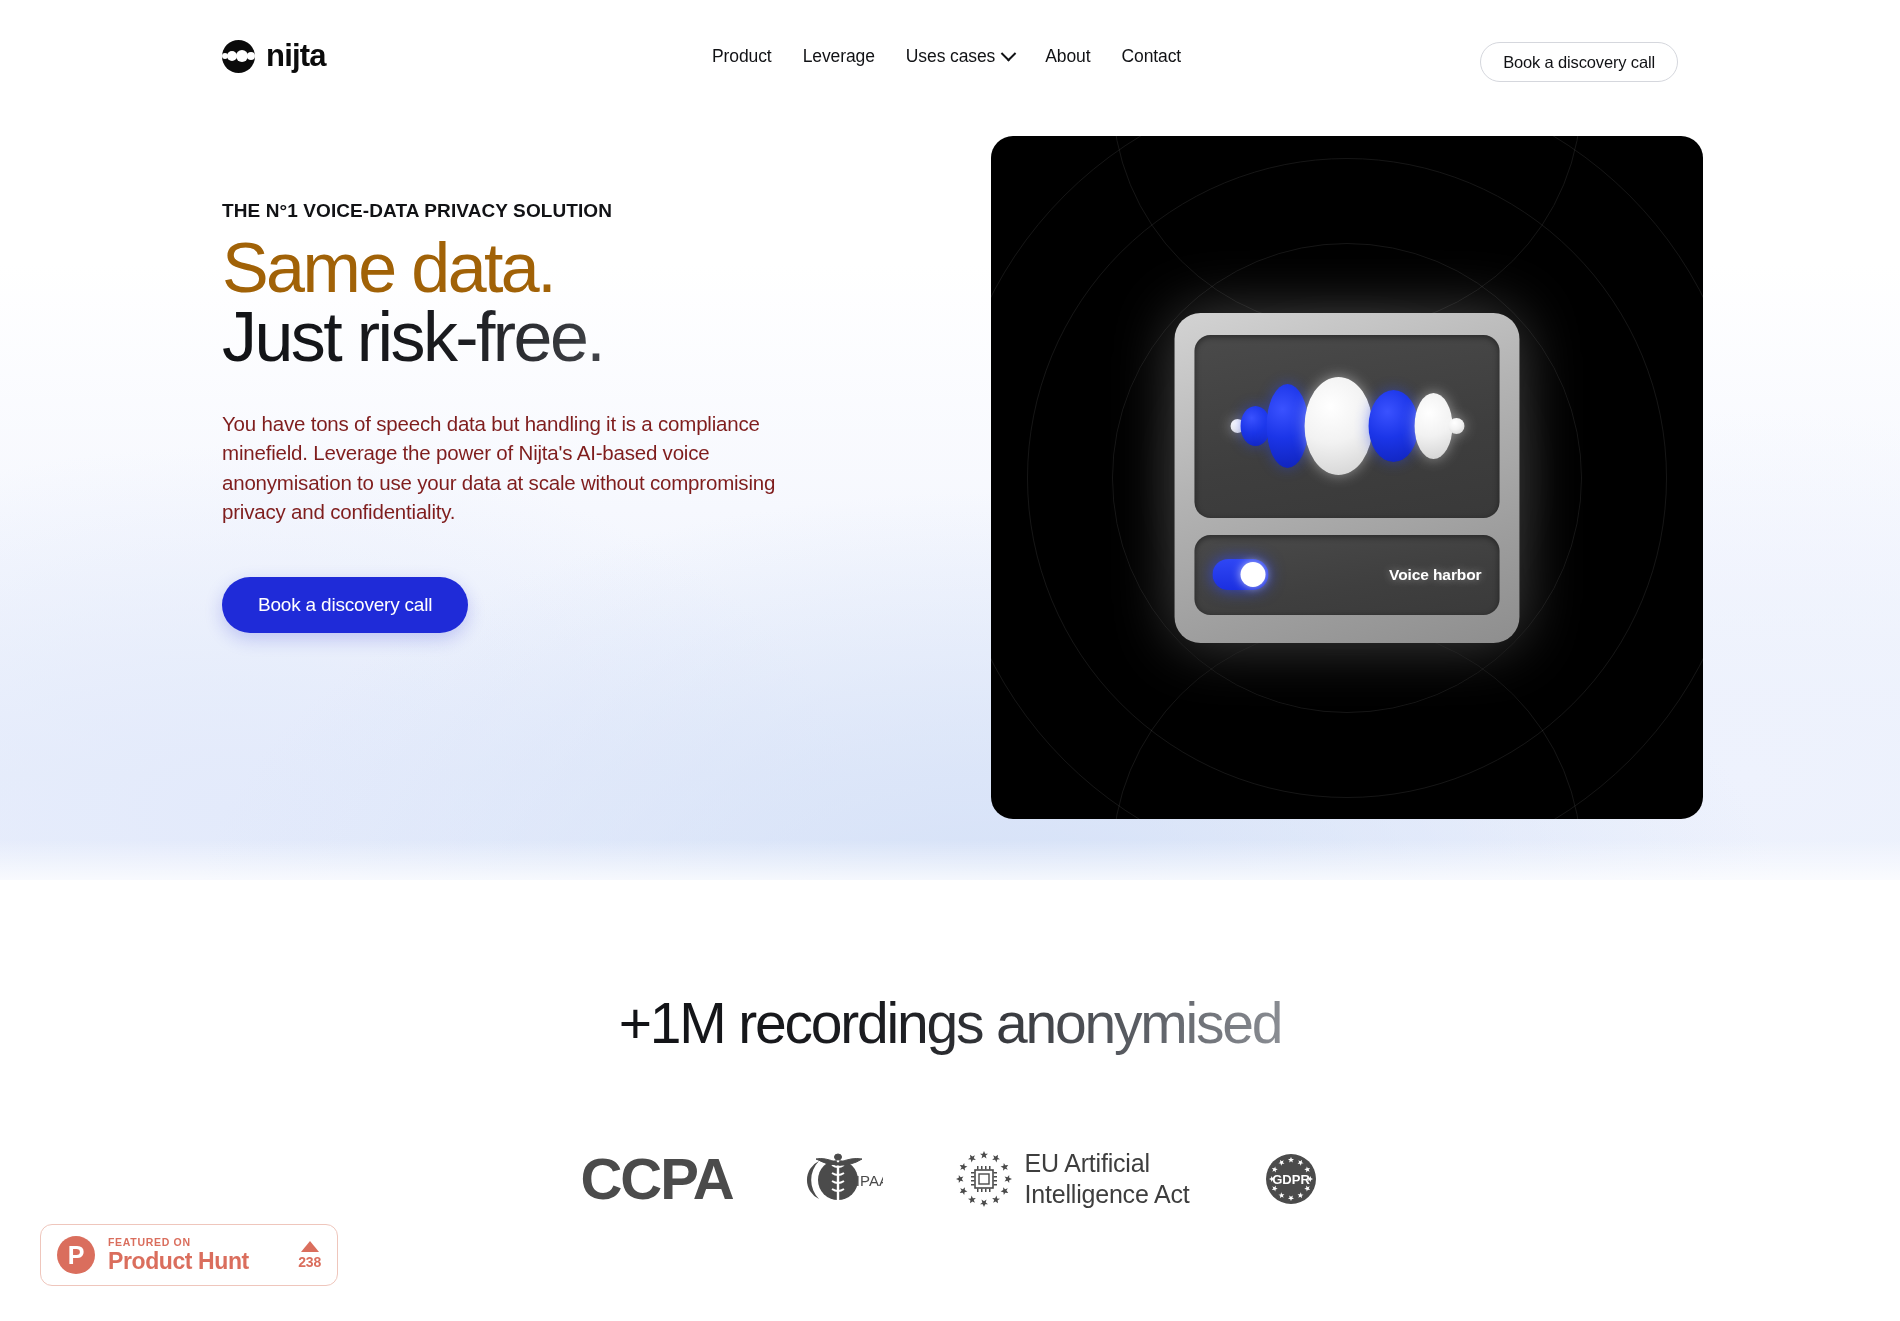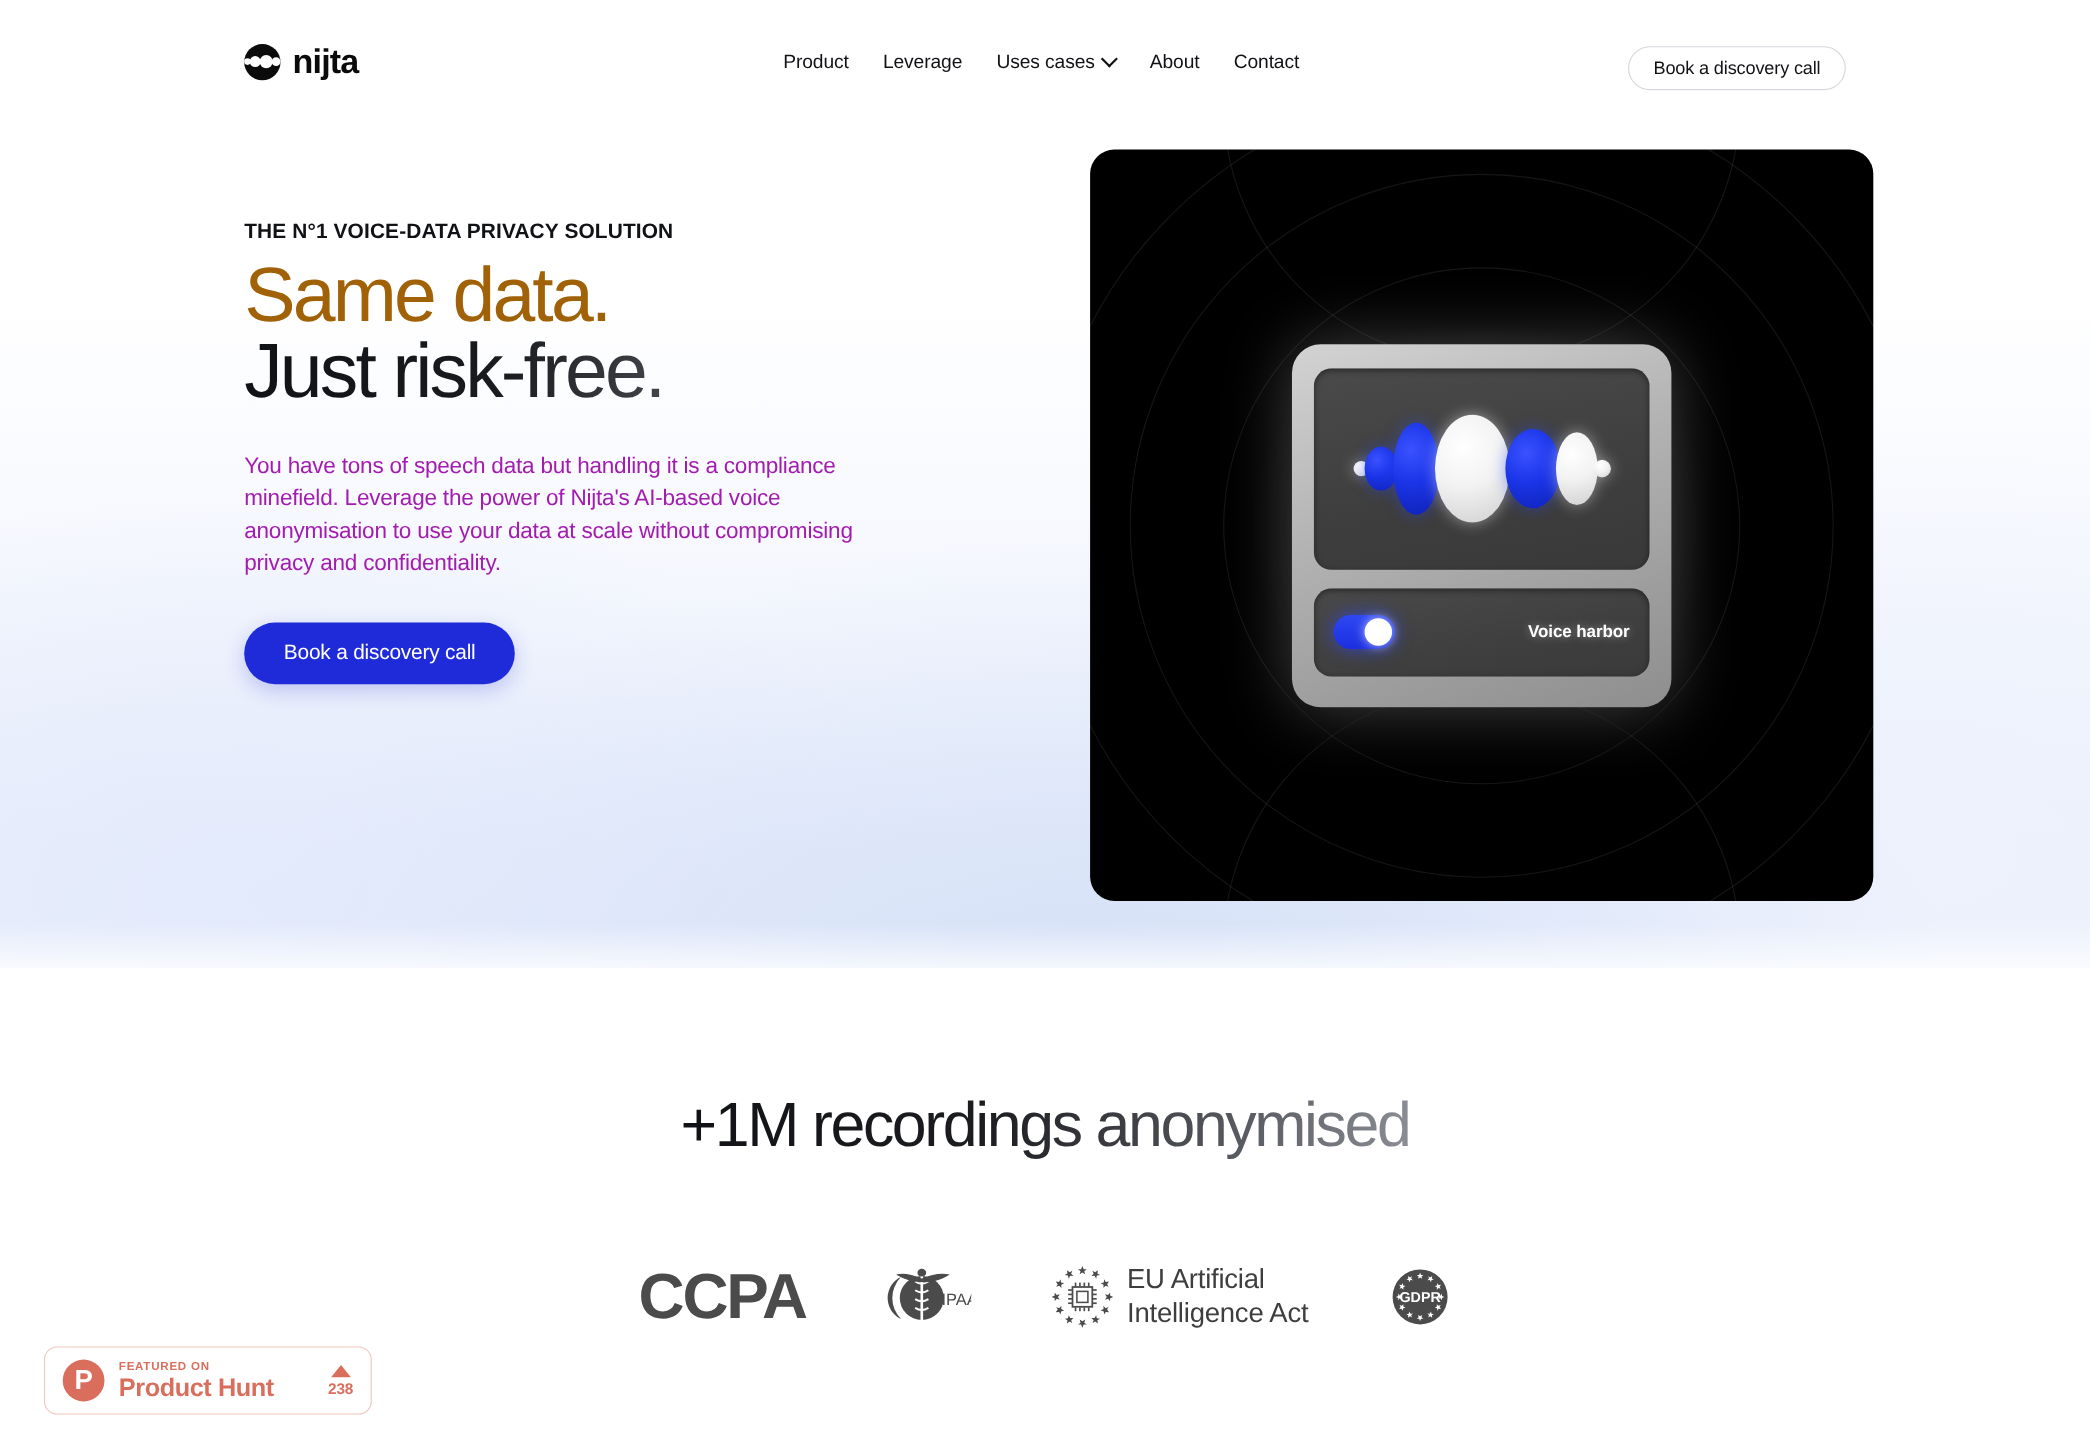--- a/index.html
+++ b/index.html
@@ -151,24 +151,24 @@
   .headline .l2 {
     display: block;
     background: linear-gradient(95deg, #111215 0%, #1a1b1f 38%, #4f5257 70%, #8e9197 100%);
     -webkit-background-clip: text;
     background-clip: text;
     color: transparent;
   }
   .hero-body {
     font-size: 20.5px;
     line-height: 1.44;
-    color: #a21caf;
+    color: #7f1d1d;
     letter-spacing: -0.2px;
     width: 600px;
-    margin-bottom: 39px;
+    margin-bottom: 50px;
   }
   .hero-cta {
     display: inline-flex;
     align-items: center;
     justify-content: center;
     height: 56px;
     padding: 0 36px;
     border-radius: 99px;
     background: #1f2bd8;
     color: #ffffff;

